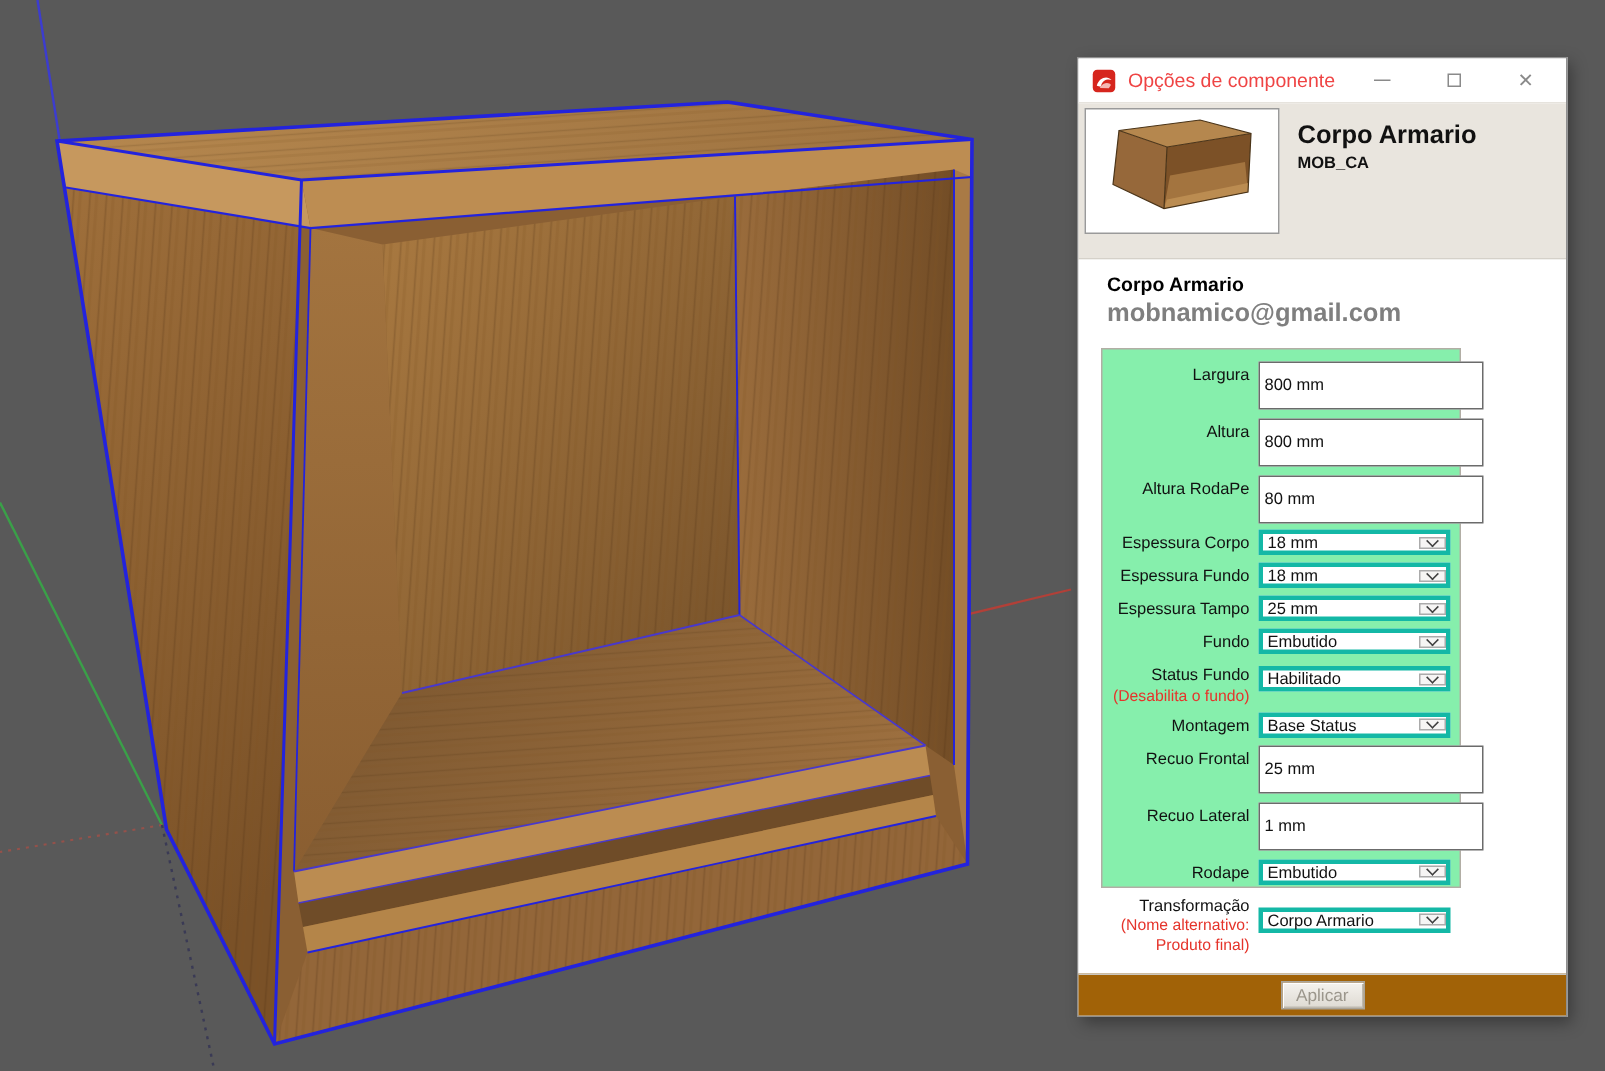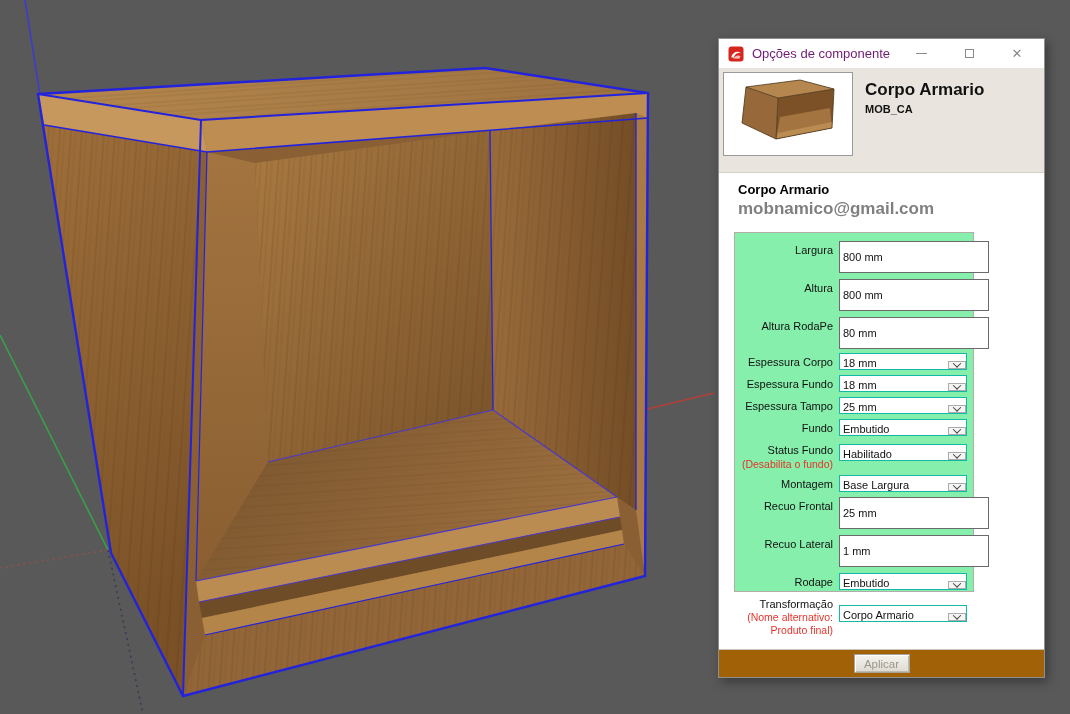--- a/index.html
+++ b/index.html
@@ -14,21 +14,21 @@
     position:absolute; left:718px; top:38px; width:327px; height:640px;
     background:#fff; border:1px solid #8f8f8f;
     box-shadow:3px 4px 10px rgba(0,0,0,0.35);
     display:flex; flex-direction:column; font-size:11px; color:#1a1a1a;
   }
   .titlebar {
     height:30px; background:#ffffff; display:flex; align-items:center;
     padding:0 10px 0 9px; flex:0 0 auto; border-bottom:1px solid #e6e3dd;
   }
   .titlebar .app-ico { width:16px; height:16px; margin-right:8px; flex:0 0 auto; }
-  .titlebar .ttl { color:#701a75; font-size:13px; white-space:nowrap; }
+  .titlebar .ttl { color:#ef4444; font-size:13px; white-space:nowrap; }
   .winbtns { margin-left:auto; display:flex; align-items:center; }
   .winbtn { width:34px; height:26px; display:flex; align-items:center; justify-content:center;
             color:#8a8a8a; cursor:default; margin-left:14px; }
   .glyph-min { width:11px; height:0; border-top:1px solid #8a8a8a; }
   .glyph-max { width:9px; height:9px; border:1px solid #8a8a8a; }
   .glyph-close { font-size:13px; line-height:1; color:#8a8a8a; }
 
   .hdr {
     height:104px; background:#e9e5de; flex:0 0 auto; display:flex;
     padding:3px 0 0 4px; border-bottom:1px solid #d5d1c9;
@@ -56,22 +56,22 @@
   }
   .lab .sub { display:block; color:#e5342b; font-size:10.5px; margin-top:1px; }
   .txt-in {
     width:174px; height:21px; border:1px solid #6b6b6b; background:#fff;
     font-family:"Liberation Sans",sans-serif; font-size:11px; color:#111;
     padding:15px 3px; outline:none;
   }
   .m-txt { margin-bottom:6px; }
   .m-sel { margin-bottom:5px; }
   .combo {
-    width:174px; height:17px; border:1px solid #14b8a6; background:#fff;
-    display:flex; align-items:flex-end; cursor:default;
+    width:174px; height:17px; border:3px solid #14b8a6; background:#fff;
+    display:flex; align-items:center; cursor:default;
   }
   .combo .cval { flex:1 1 auto; font-size:11px; color:#111; padding:1px 0 0 3px;
                  white-space:nowrap; overflow:hidden; }
   .combo .cbtn {
     width:18px; flex:0 0 auto; background:#f6f5f4; border:1px solid #ababab;
     display:flex; align-items:center; justify-content:center;
   }
   .chev { width:6px; height:6px; border-left:1.5px solid #3f3f3f; border-bottom:1.5px solid #3f3f3f;
           transform:rotate(-45deg) translate(1px,-1px); }
   .row-tall { margin-top:3px; }
@@ -285,21 +285,21 @@
           <span class="cval">Habilitado</span>
           <span class="cbtn">
               <span class="chev"></span>
             </span>
         </div>
       </div>
 
       <div class="frow m-sel">
         <span class="lab">Montagem</span>
         <div class="combo">
-          <span class="cval">Base Largura</span>
+          <span class="cval">Base Status</span>
           <span class="cbtn">
               <span class="chev"></span>
             </span>
         </div>
       </div>
 
       <div class="frow m-txt">
         <span class="lab">Recuo Frontal</span>
         <input class="txt-in" type="text" value="25 mm" style="">
       </div>

